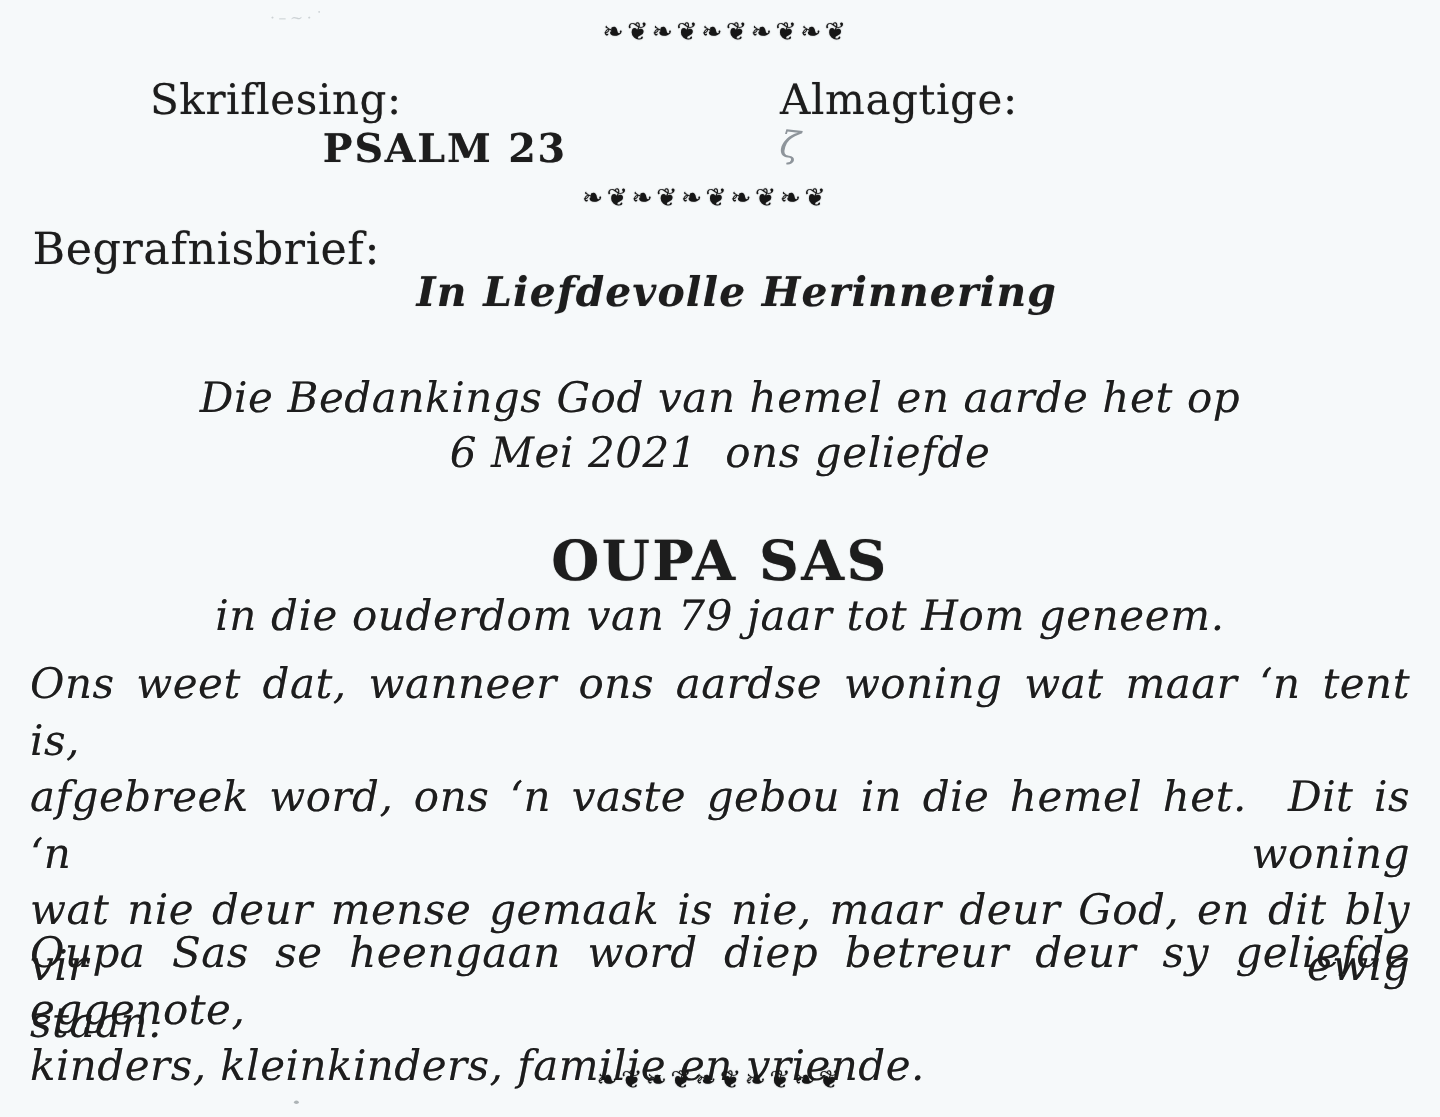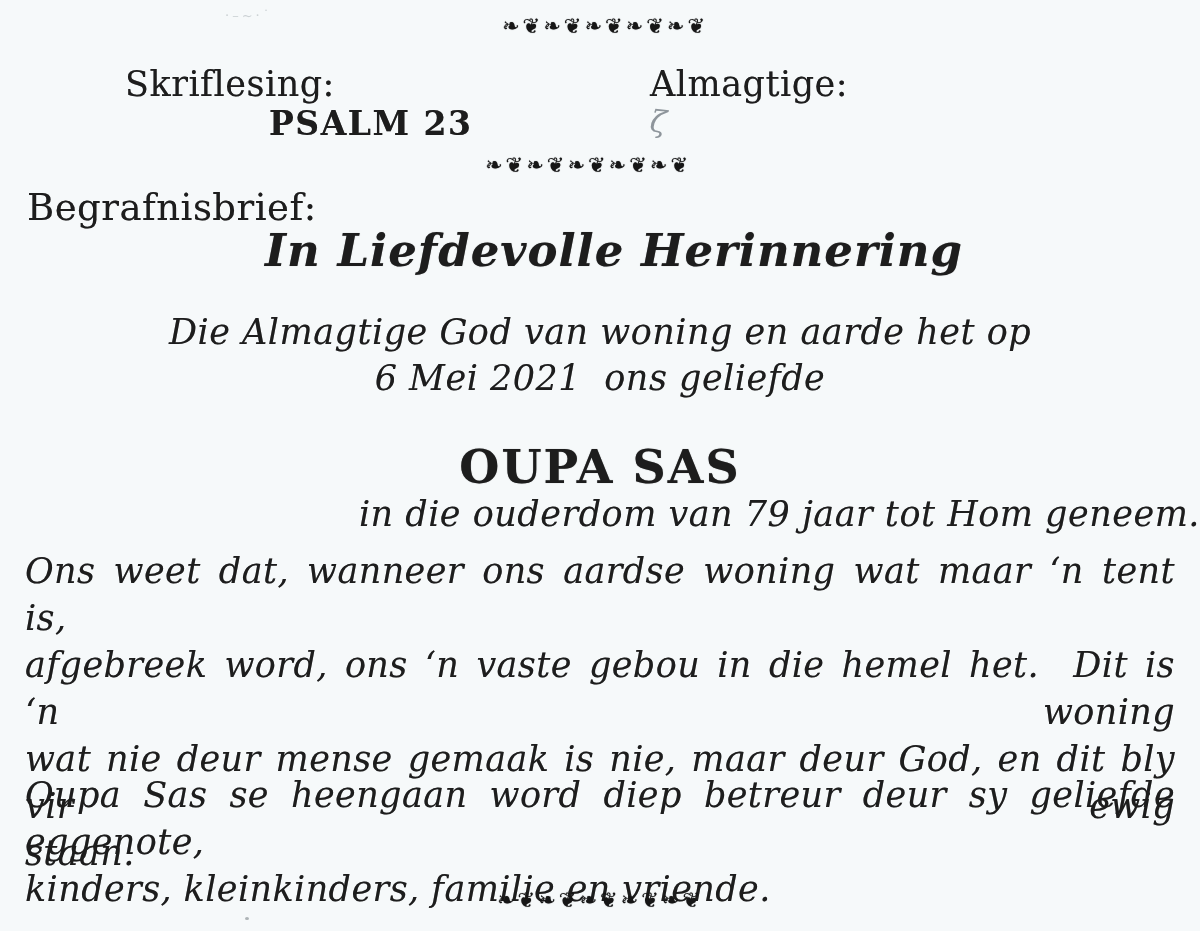--- a/index.html
+++ b/index.html
@@ -38,21 +38,21 @@
   .value {
     font-weight: bold;
     font-size: 33px;
     letter-spacing: 1.5px;
     text-shadow: 0 0 0.6px rgba(20,20,20,.55);
   }
 
   .memorial-title {
     font-style: italic;
     font-weight: bold;
-    font-size: 45px;
+    font-size: 34px;
     letter-spacing: 1px;
     text-shadow: 0 0 0.7px rgba(20,20,20,.5);
   }
 
   .it {
     font-style: italic;
     font-size: 35px;
     letter-spacing: 0.5px;
     text-shadow: 0 0 0.5px rgba(25,25,25,.45);
   }
@@ -113,26 +113,26 @@
   <div class="abs pen-mark" style="left:650px; top:104px;">ζ</div>
 
   <div class="abs center" style="top:155px; transform:translateX(-12px);">
     <span class="ornament">❧❦❧❦❧❦❧❦❧❦</span>
   </div>
 
   <div class="abs label" style="left:27px; top:186px; font-size:37px;">Begrafnisbrief:</div>
 
   <div class="abs center memorial-title" style="top:224px; padding-left:28px; box-sizing:border-box;">In Liefdevolle Herinnering</div>
 
-  <div class="abs center it" style="top:312px;">Die Almagtige God van woning en aarde het op</div>
+  <div class="abs center it" style="top:312px;">Die Bedankings God van hemel en aarde het op</div>
   <div class="abs center it" style="top:358px;">6 Mei 2021&nbsp; ons geliefde</div>
 
   <div class="abs center deceased" style="top:440px;">OUPA SAS</div>
 
-  <div class="abs center it" style="top:494px;text-align:right;">in die ouderdom van 79 jaar tot Hom geneem.</div>
+  <div class="abs center it" style="top:494px;">in die ouderdom van 79 jaar tot Hom geneem.</div>
 
   <div class="abs para" style="left:25px; top:548px; width:1150px;">
     <div class="jline">Ons weet dat, wanneer ons aardse woning wat maar ‘n tent is,</div>
     <div class="jline">afgebreek word, ons ‘n vaste gebou in die hemel het.&nbsp; Dit is ‘n woning</div>
     <div class="jline">wat nie deur mense gemaak is nie, maar deur God, en dit bly vir ewig</div>
     <div class="lline">staan.</div>
   </div>
 
   <div class="abs para" style="left:25px; top:772px; width:1150px;">
     <div class="jline">Oupa Sas se heengaan word diep betreur deur sy geliefde eggenote,</div>

